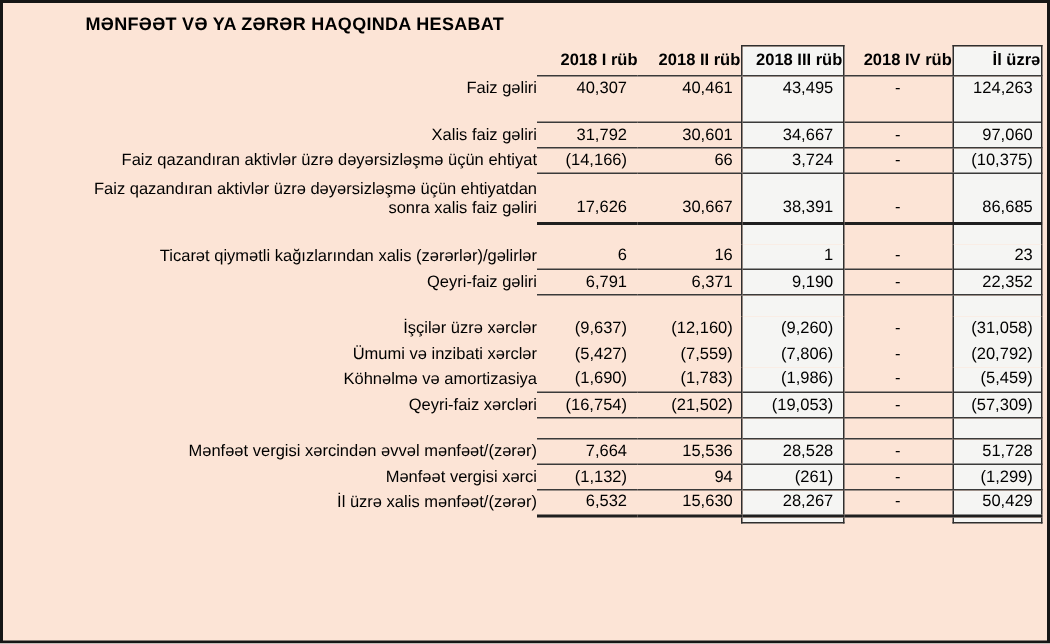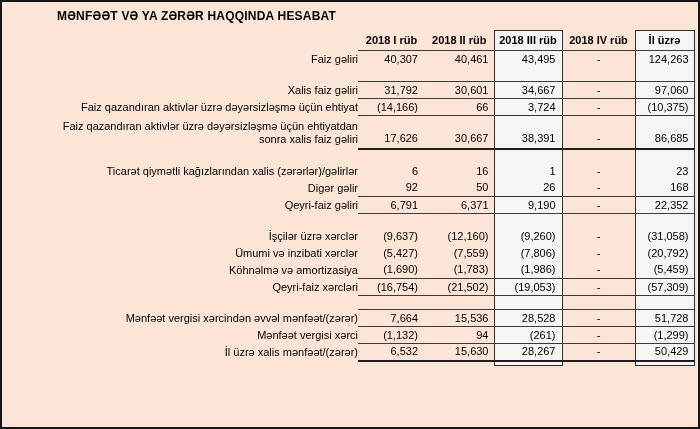--- a/index.html
+++ b/index.html
@@ -30,21 +30,21 @@
     position:absolute;left:53px;top:28px;
     border-collapse:collapse;table-layout:fixed;
     font-size:11px;color:var(--text);
   }
   th,td{padding:0;vertical-align:middle;line-height:13px;overflow:hidden}
   tr.hdr{height:20px}
   tr.data{height:17px}
   tr.blank{height:14px}
   tr.twoline{height:33px}
   tr.strip{height:5px}
-  th.val{font-weight:bold;text-align:center;border-bottom:1px solid var(--line)}
+  th.val{font-weight:bold;text-align:right;border-bottom:1px solid var(--line)}
   td.label{text-align:right;padding-left:2px;white-space:pre-line}
   td.val{text-align:right}
   td.c1{padding-right:7px}
   td.c2{padding-right:5px}
   td.c3{padding-right:6px}
   td.c4{text-align:center;padding-right:0}
   td.c5{padding-right:5px}
   .box{
     background:var(--box-bg);
     border-left:1px solid var(--box-border);
@@ -133,28 +133,20 @@
           <td class="val c5 box"></td>
         </tr>
         <tr class="data">
           <td class="label">Ticarət qiymətli kağızlarından xalis (zərərlər)/gəlirlər</td>
           <td class="val c1">6</td>
           <td class="val c2">16</td>
           <td class="val c3 box">1</td>
           <td class="val c4">-</td>
           <td class="val c5 box">23</td>
         </tr>
-        <tr class="data">
-          <td class="label">Digər gəlir</td>
-          <td class="val c1">92</td>
-          <td class="val c2">50</td>
-          <td class="val c3 box">26</td>
-          <td class="val c4">-</td>
-          <td class="val c5 box">168</td>
-        </tr>
         <tr class="data bold bt bbt">
           <td class="label">Qeyri-faiz gəliri</td>
           <td class="val c1">6,791</td>
           <td class="val c2">6,371</td>
           <td class="val c3 box">9,190</td>
           <td class="val c4">-</td>
           <td class="val c5 box">22,352</td>
         </tr>
         <tr class="blank">
           <td class="label"></td>

